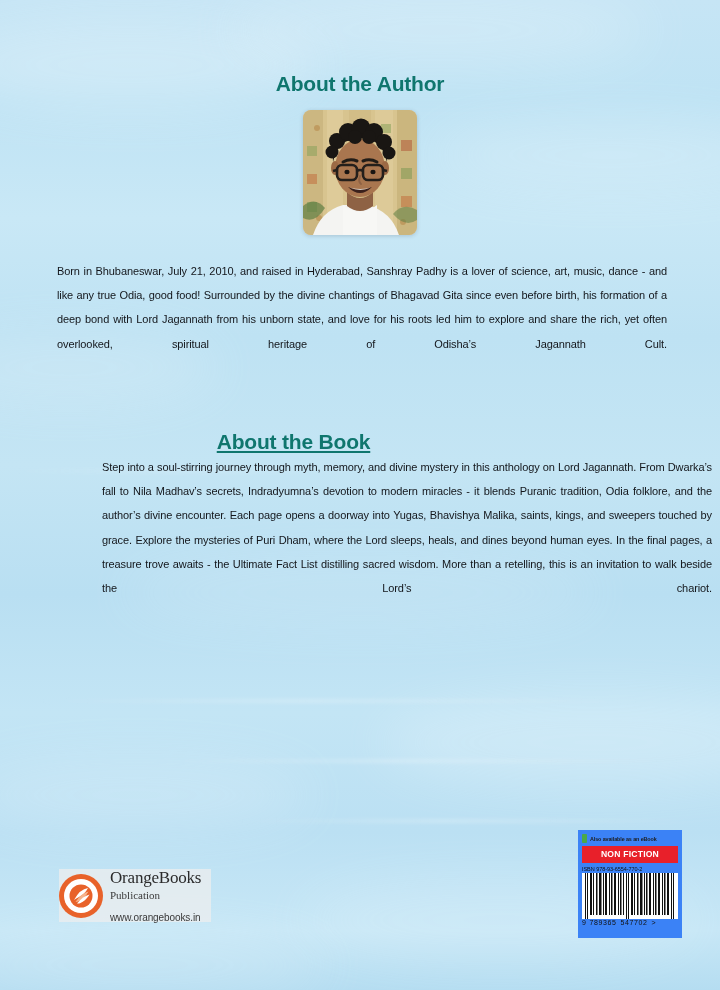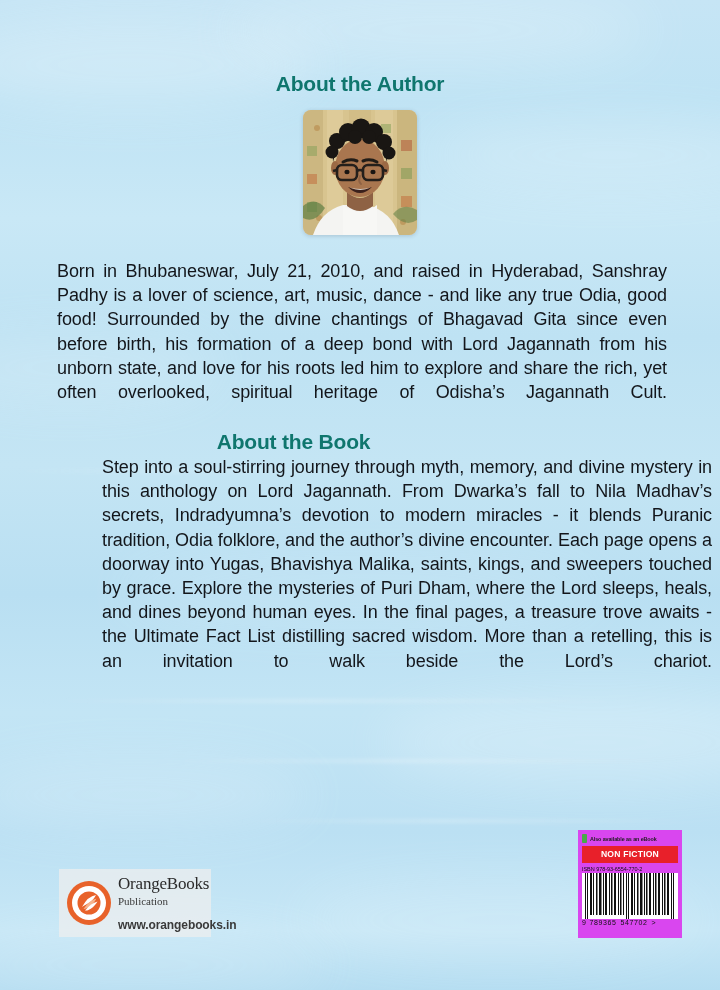--- a/index.html
+++ b/index.html
@@ -76,67 +76,66 @@
 
   
   .heading {
     text-align:center;
     font-weight:bold;
     font-size:21px;
     color:#0f766e;
     letter-spacing:-0.2px;
   }
   #about-author-heading { position:absolute; left:0; top:72px; width:720px; }
-  #about-book-heading   { position:absolute; left:0; top:430px; width:587px; }
+  #about-book-heading   { position:absolute; left:0; top:430px; width:587px;text-decoration:underline; }
 
   
   .photo-frame {
     position:absolute;
     left:303px;
     top:110px;
     width:114px;
     height:125px;
     border-radius:8px;
     overflow:hidden;
     box-shadow:0 1px 4px rgba(20,40,60,.18);
     background:#d9c79a;
   }
   .photo-frame svg { display:block; width:114px; height:125px; }
 
   
   .para {
     position:absolute;
     left:57px;
     width:610px;
-    font-size:18px;
+    font-size:11px;
     line-height:24.2px;
     color:#13161b;
     text-align:justify;
     text-justify:inter-word;
     letter-spacing:-0.1px;
   }
   .para::after {
     content:"";
     display:inline-block;
     width:100%;
   }
   #author-bio { top:259px; }
   #book-desc  { top:455px;margin-left:45px; }
 
   
   .logo-box {
     position:absolute;
     left:59px;
     top:869px;
     width:152px;
-    height:68px;
+    height:53px;
     background:rgba(238,238,238,0.72);
     display:flex;
     align-items:center;
-    padding-left:8px;
   }
   .logo-mark {
     width:44px;
     height:44px;
     flex:0 0 44px;
     border-radius:50%;
     background:#e8622a;
     display:flex;
     align-items:center;
     justify-content:center;
@@ -161,36 +160,36 @@
     display:block;
   }
   .logo-sub {
     font-family:"Liberation Serif", serif;
     font-size:11px;
     color:#3a3a3a;
     display:block;
     margin-top:4px;
   }
   .logo-url {
-    font-size:12px;
-    font-weight:bold;
+    font-size:10px;
+    font-weight:normal;
     color:#3a3a3a;
     display:block;
     margin-top:12px;
     letter-spacing:-0.1px;
   }
 
   
   .barcode-box {
     position:absolute;
     left:578px;
     top:830px;
     width:104px;
     height:108px;
-    background:#d946ef;
+    background:#3b82f6;
     padding:3px 4px 2px 4px;
   }
   .ebook-line {
     display:flex;
     align-items:center;
     gap:3px;
     height:11px;
     margin-bottom:2px;
   }
   .ebook-icon {

